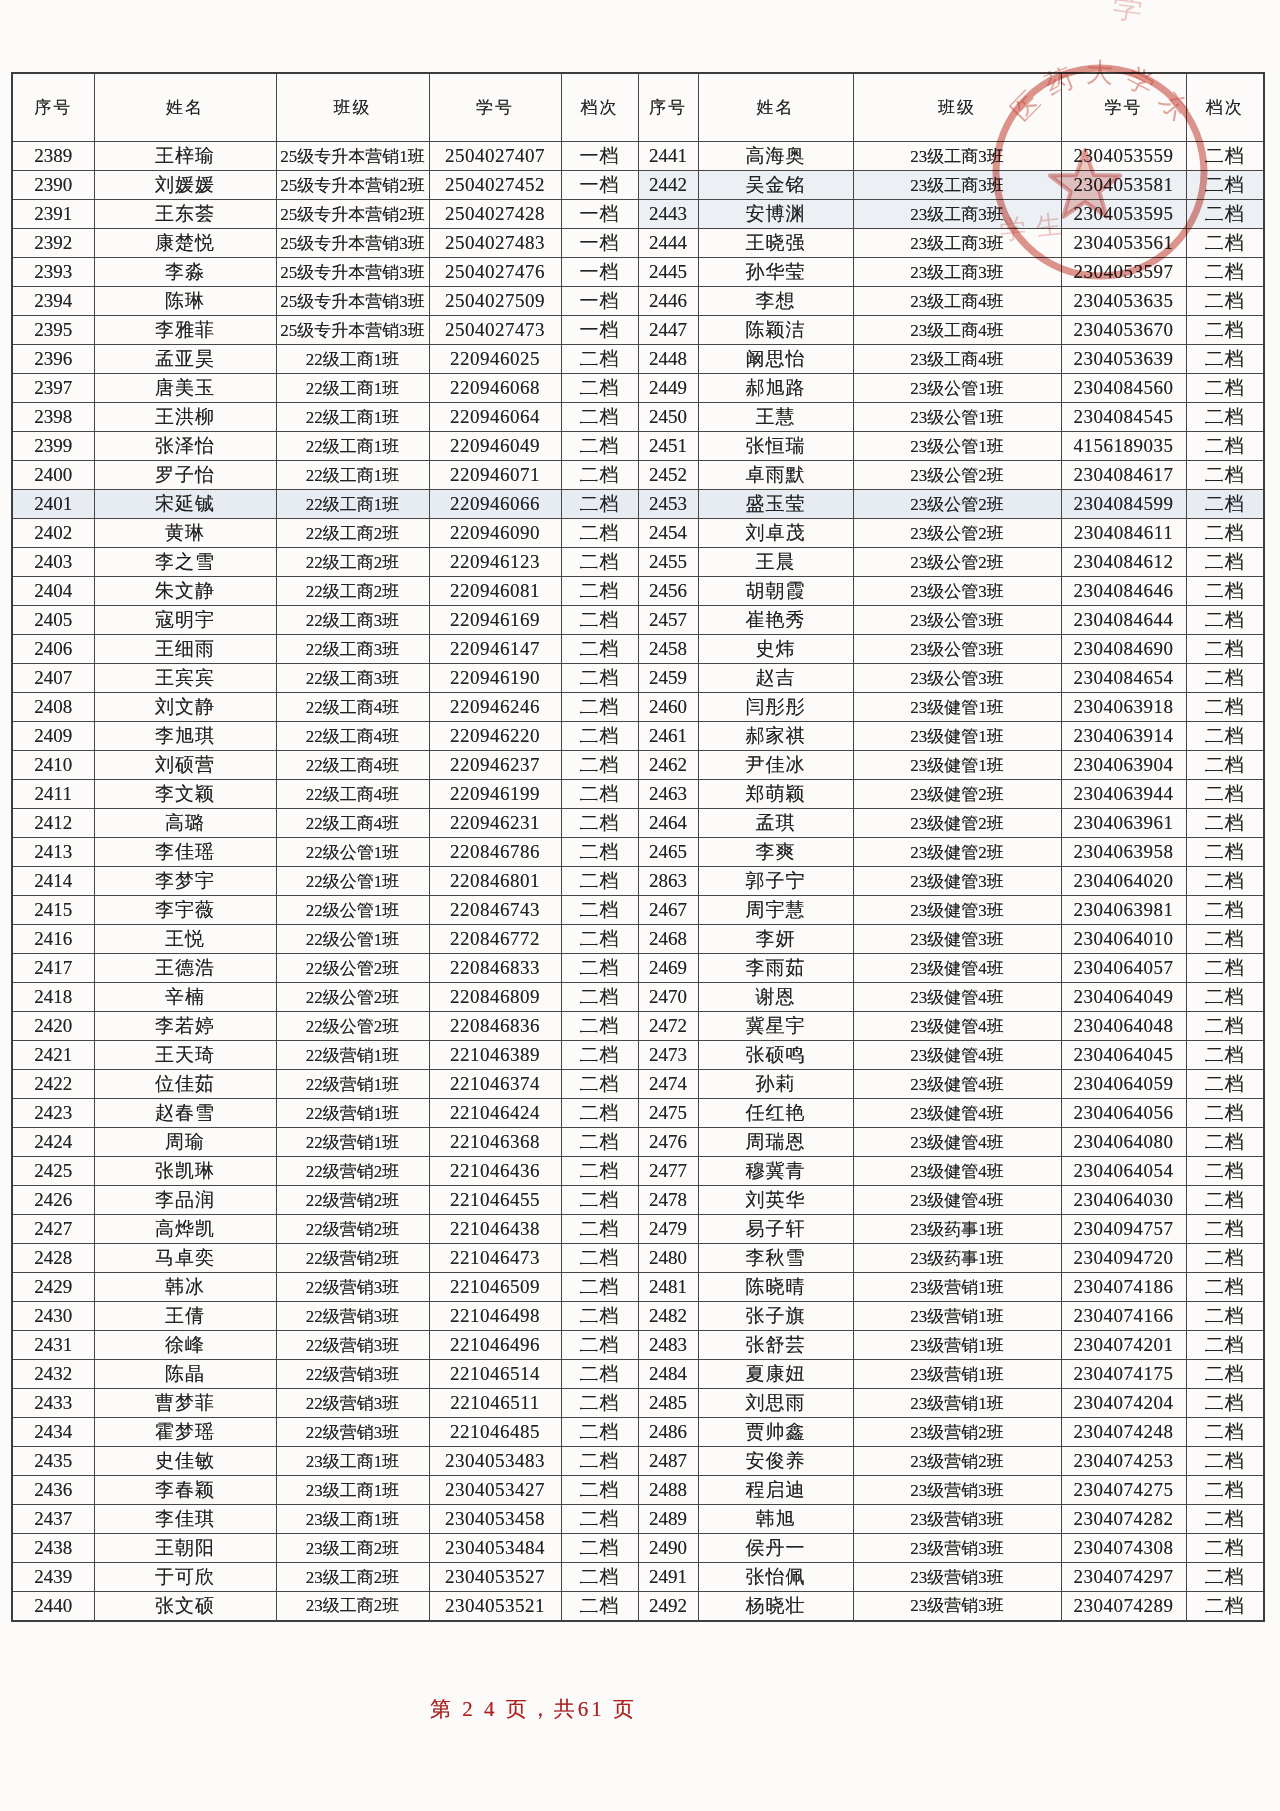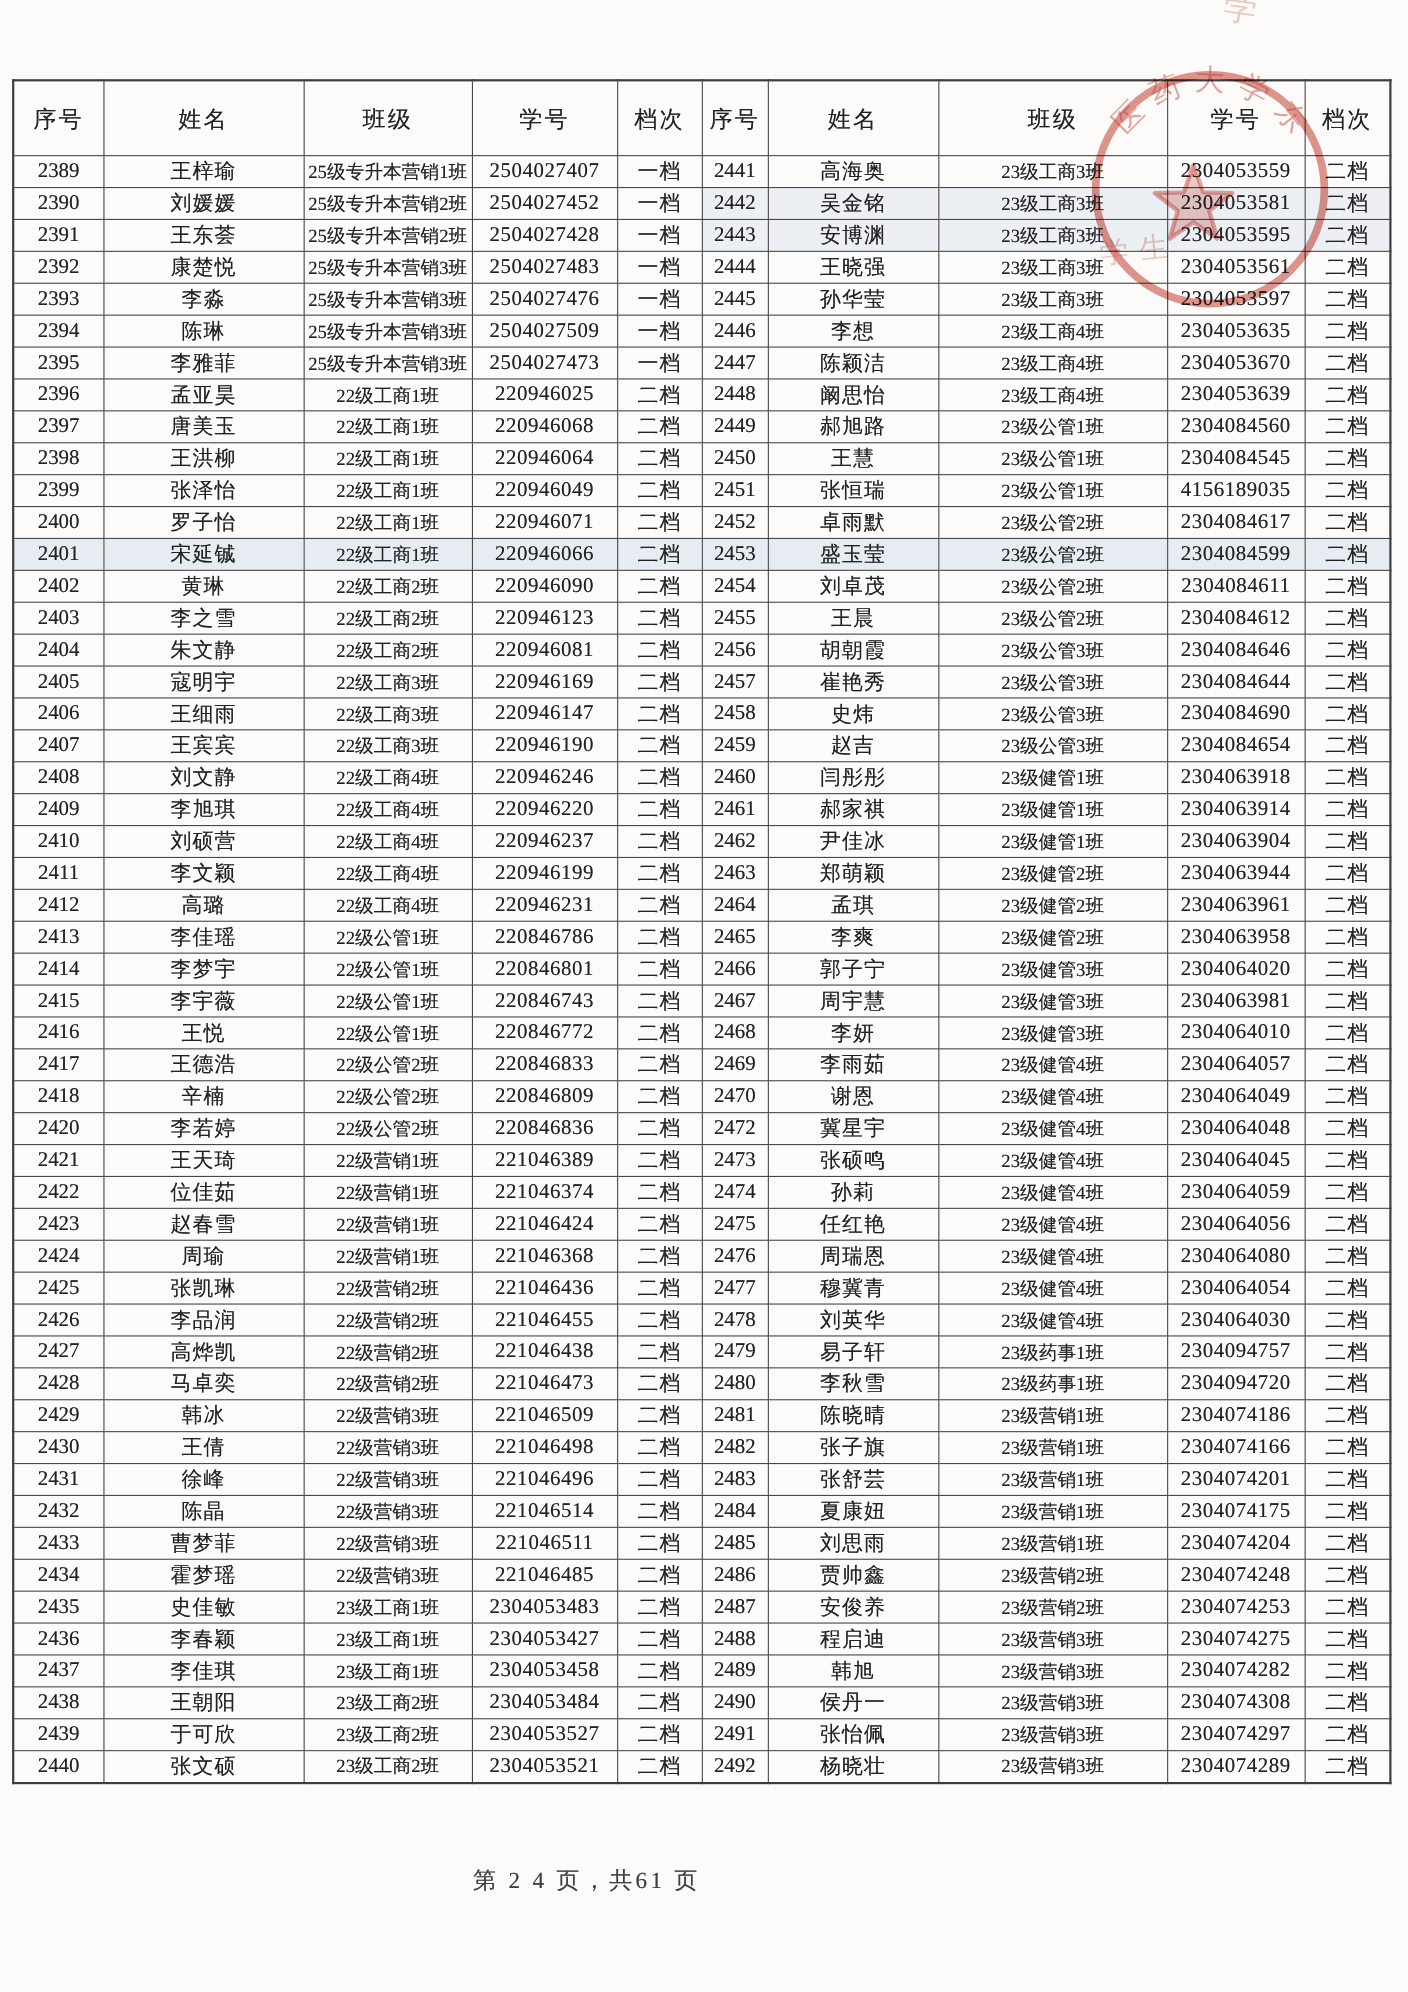--- a/index.html
+++ b/index.html
@@ -17,21 +17,21 @@
     border-collapse:collapse;table-layout:fixed;
     background:transparent;
   }
   table.roster th,table.roster td{
     border:1px solid #474747;
     padding:0;text-align:center;vertical-align:middle;
     color:#222;white-space:nowrap;overflow:hidden;
     text-shadow:0 0 0.5px rgba(40,40,40,0.55);
   }
   table.roster{border:2px solid #3d3d3d;}
-  table.roster thead th{height:67px;font-size:21px;font-weight:normal;letter-spacing:2px;margin-left:20px;}
+  table.roster thead th{height:67px;font-size:17px;font-weight:normal;letter-spacing:2px;margin-left:20px;}
   table.roster tbody tr{height:29px;}
   td.c0{font-size:19px;}
   td.c1{font-size:19px;letter-spacing:1px;}
   td.c2{font-size:17px;}
   td.c3{font-size:19px;letter-spacing:0.5px;}
   td.c4{font-size:19px;letter-spacing:1px;}
   tr.tint td{background:rgba(199,216,235,0.40);margin-left:47px;}
   td.tint-r{background:rgba(203,219,236,0.32);}
   .stamp{
     position:absolute;left:975px;top:47px;width:250px;height:250px;
@@ -39,21 +39,21 @@
     pointer-events:none;
   }
   .smudge{
     position:absolute;left:1112px;top:-6px;width:120px;height:44px;
     color:rgba(203,78,66,0.30);font-size:30px;letter-spacing:14px;
     transform:rotate(8deg);mix-blend-mode:multiply;
     font-family:"Liberation Serif","DejaVu Serif",serif;
   }
   .footer{
     position:absolute;left:0;top:1695px;width:1067px;
-    text-align:center;font-size:21px;color:#404040;letter-spacing:3px;
+    text-align:center;font-size:21px;color:#b91c1c;letter-spacing:3px;
     text-shadow:0 0 0.5px rgba(40,40,40,0.5);
   }
 </style>
 </head>
 <body>
 
 <div class="page">
 
   <table class="roster">
     <colgroup>
@@ -382,21 +382,21 @@
           <td class="c2">23级健管2班</td>
           <td class="c3">2304063958</td>
           <td class="c4">二档</td>
         </tr>
         <tr>
           <td class="c0">2414</td>
           <td class="c1">李梦宇</td>
           <td class="c2">22级公管1班</td>
           <td class="c3">220846801</td>
           <td class="c4">二档</td>
-          <td class="c0">2466</td>
+          <td class="c0">2863</td>
           <td class="c1">郭子宁</td>
           <td class="c2">23级健管3班</td>
           <td class="c3">2304064020</td>
           <td class="c4">二档</td>
         </tr>
         <tr>
           <td class="c0">2415</td>
           <td class="c1">李宇薇</td>
           <td class="c2">22级公管1班</td>
           <td class="c3">220846743</td>

